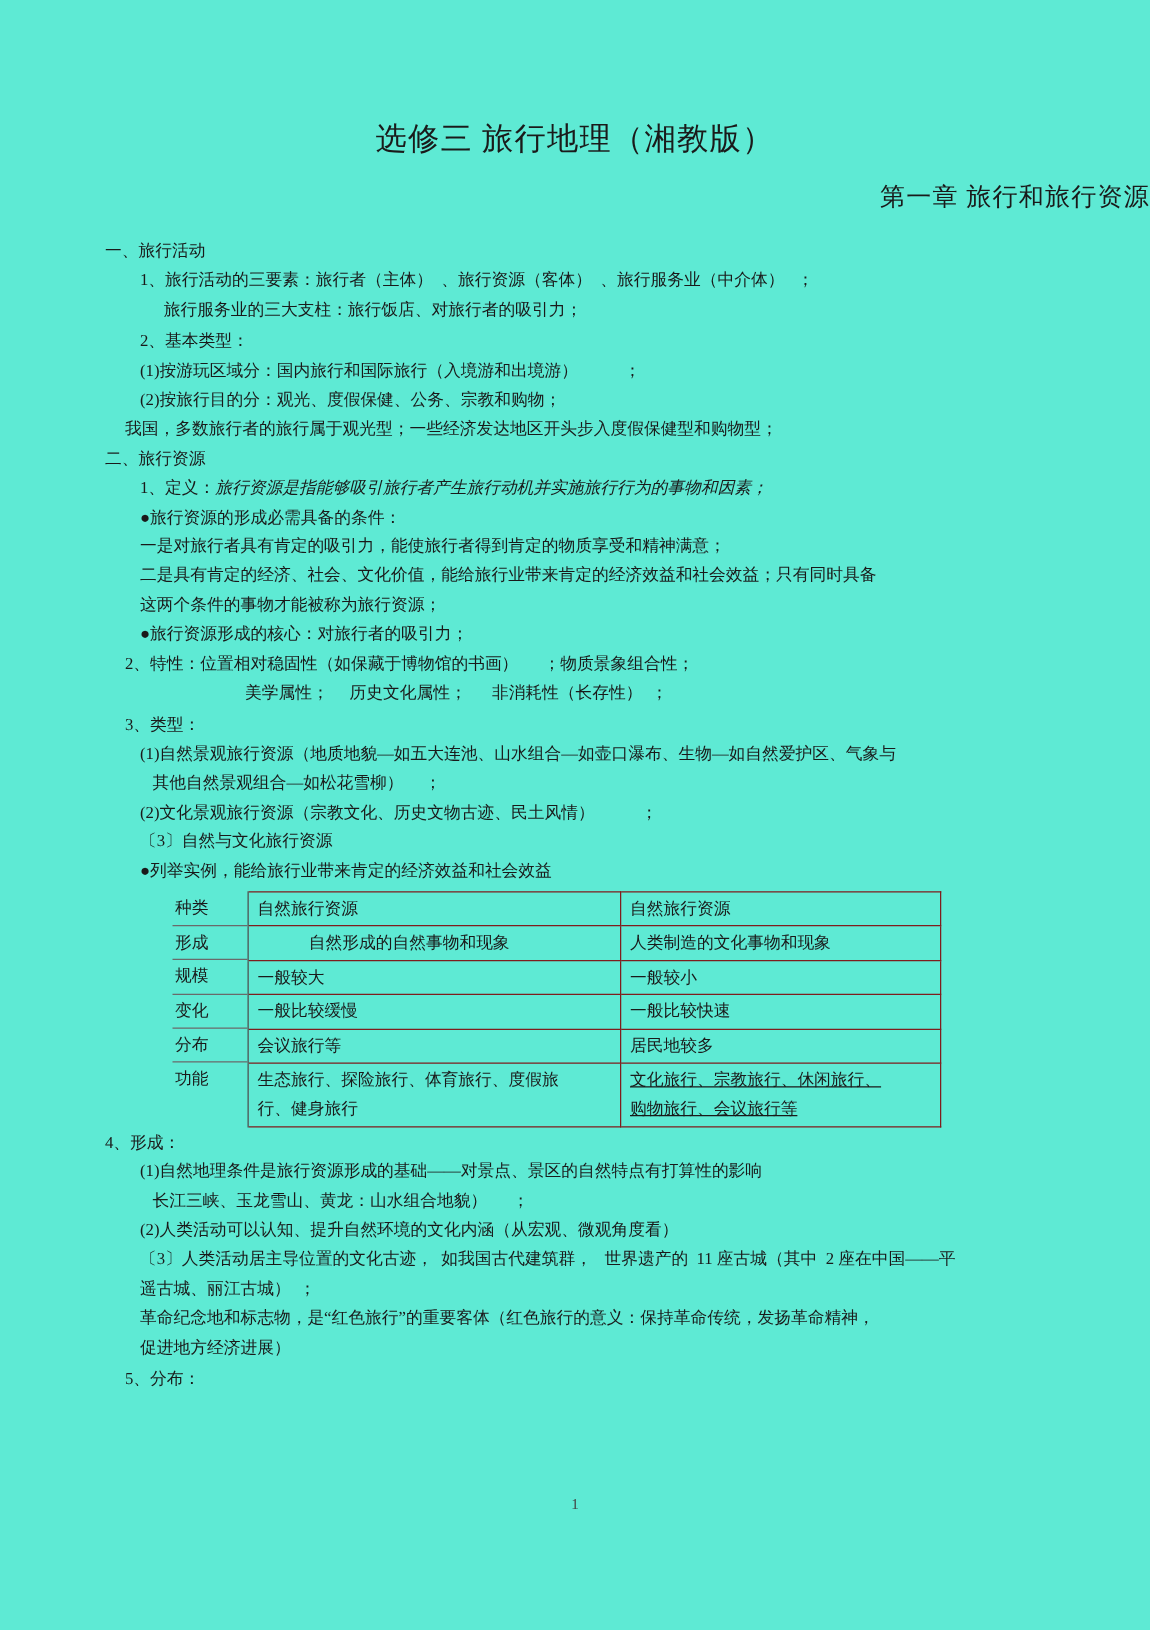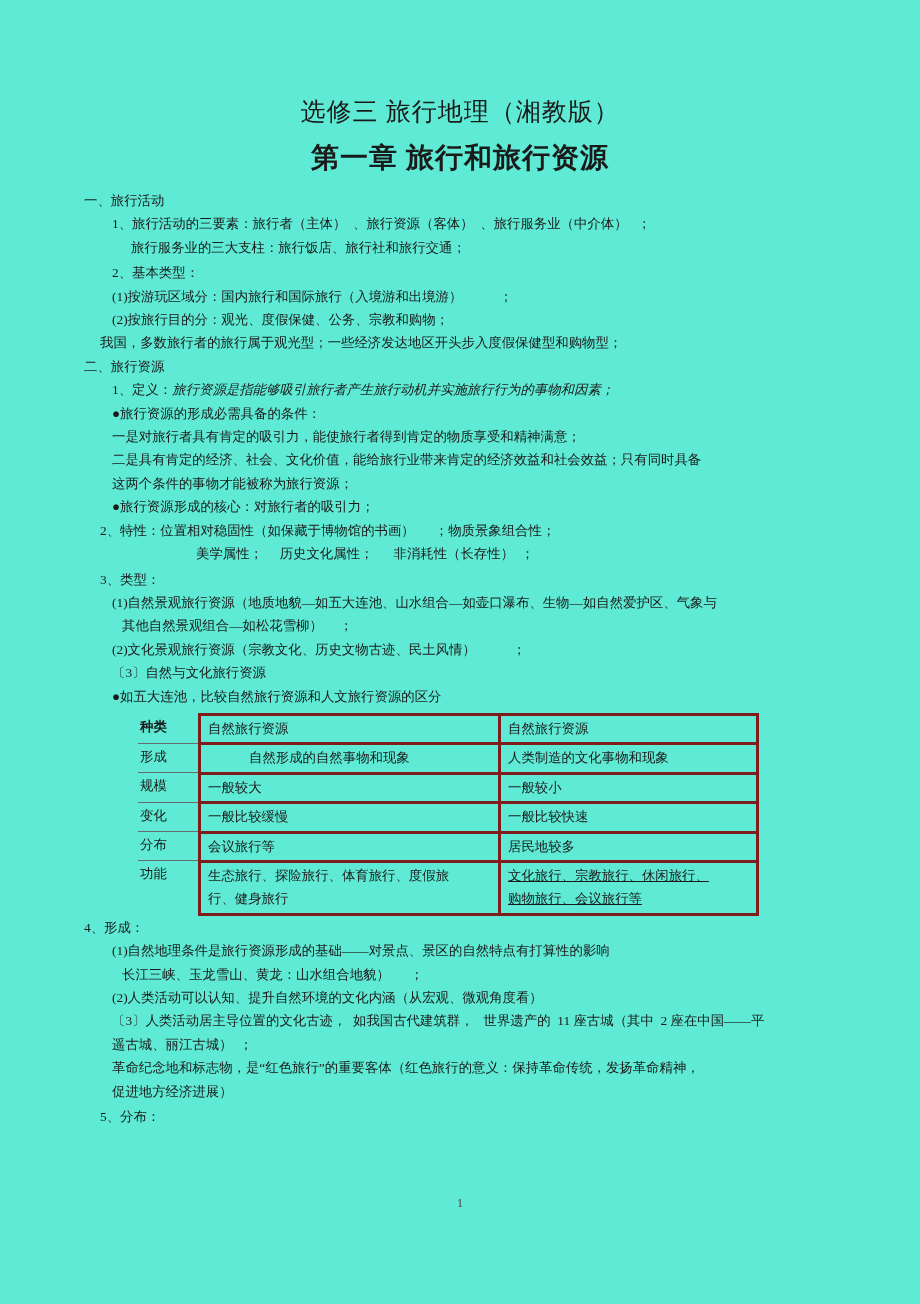--- a/index.html
+++ b/index.html
@@ -31,26 +31,26 @@
   
   .doc-title {
     text-align: center;
     font-size: 25px;
     line-height: 34px;
     letter-spacing: 1px;
     margin: 95px 0 0 0;
     font-weight: normal;
   }
   .chapter-title {
-    text-align: center;
-    font-size: 28px;
+    text-align: right;
+    font-size: 20px;
     line-height: 30px;
     letter-spacing: 1px;
     margin: 14px 0 0 0;
-    font-weight: bold;
+    font-weight: normal;
   }
 
   
   .body-area {
     margin-top: 16px;
     font-size: 13.4px;
     line-height: 23.4px;
   }
   .ln {
     white-space: pre-wrap;
@@ -74,21 +74,21 @@
   table.cmp {
     border-collapse: collapse;
     table-layout: fixed;
     width: 588px;
     font-size: 13.4px;
     line-height: 23.4px;
   }
   table.cmp td {
     vertical-align: top;
     padding: 1px 4px 2px 7px;
-    border: 3px solid #7f1d1d;
+    border: 1px solid #7f1d1d;
   }
   table.cmp td.lbl {
     width: 58px;
     border-left: none;
     border-top: none;
     border-bottom: none;
     border-right: 1px solid #4d4d4d;
     padding-left: 0;
     padding-right: 0;
     position: relative;
@@ -121,21 +121,21 @@
 <div class="page">
   <div class="content">
 
     <h1 class="doc-title">选修三  旅行地理（湘教版）</h1>
     <h2 class="chapter-title">第一章    旅行和旅行资源</h2>
 
     <div class="body-area">
 
       <p class="ln i0">一、旅行活动</p>
       <p class="ln i2"><span>1、旅行活动的三要素：</span><span>旅行者（主体）  、旅行资源（客体）  、旅行服务业（中介体）   ；</span></p>
-      <p class="ln i4">旅行服务业的三大支柱：旅行饭店、旅行社和旅行交通；</p>
+      <p class="ln i4">旅行服务业的三大支柱：旅行饭店、对旅行者的吸引力；</p>
       <p class="ln i2 sp-after">2、基本类型：</p>
       <p class="ln i2">(1)按游玩区域分：国内旅行和国际旅行（入境游和出境游）           ；</p>
       <p class="ln i2">(2)按旅行目的分：观光、度假保健、公务、宗教和购物；</p>
       <p class="ln i1">我国，多数旅行者的旅行属于观光型；一些经济发达地区开头步入度假保健型和购物型；</p>
 
       <p class="ln i0">二、旅行资源</p>
       <p class="ln i2"><span>1、定义：</span><span class="ital">旅行资源是指能够吸引旅行者产生旅行动机并实施旅行行为的事物和因素；</span></p>
       <p class="ln i2">●旅行资源的形成必需具备的条件：</p>
       <p class="ln i2">一是对旅行者具有肯定的吸引力，能使旅行者得到肯定的物质享受和精神满意；</p>
       <p class="ln i2">二是具有肯定的经济、社会、文化价值，能给旅行业带来肯定的经济效益和社会效益；只有同时具备</p>
@@ -143,27 +143,27 @@
       <p class="ln i2">●旅行资源形成的核心：对旅行者的吸引力；</p>
 
       <p class="ln i1"><span>2、特性：</span><span>位置相对稳固性（如保藏于博物馆的书画）      ；物质景象组合性；</span></p>
       <p class="ln i8">美学属性；     历史文化属性；      非消耗性（长存性）  ；</p>
 
       <p class="ln i1 sp-after">3、类型：</p>
       <p class="ln i2">(1)自然景观旅行资源（地质地貌—如五大连池、山水组合—如壶口瀑布、生物—如自然爱护区、气象与</p>
       <p class="ln i3">其他自然景观组合—如松花雪柳）     ；</p>
       <p class="ln i2">(2)文化景观旅行资源（宗教文化、历史文物古迹、民土风情）           ；</p>
       <p class="ln i2">〔3〕自然与文化旅行资源</p>
-      <p class="ln i2">●如五大连池，比较自然旅行资源和人文旅行资源的区分</p>
+      <p class="ln i2">●列举实例，能给旅行业带来肯定的经济效益和社会效益</p>
 
       <div class="cmp-wrap">
         <table class="cmp">
           <tbody>
             <tr class="first">
-              <td class="lbl" style="white-space: pre-line; font-weight: bold;"><span>种类</span></td>
+              <td class="lbl" style="white-space: pre-line;"><span>种类</span></td>
               <td class="c1" style="white-space: pre-line;">自然旅行资源</td>
               <td class="c2" style="white-space: pre-line;">自然旅行资源</td>
             </tr>
             <tr>
               <td class="lbl" style="white-space: pre-line;"><span class="lblline"></span><span>形成</span></td>
               <td class="c1" style="white-space: pre-line; padding-left: 48px;">自然形成的自然事物和现象</td>
               <td class="c2" style="white-space: pre-line;">人类制造的文化事物和现象</td>
             </tr>
             <tr>
               <td class="lbl" style="white-space: pre-line;"><span class="lblline"></span><span>规模</span></td>

